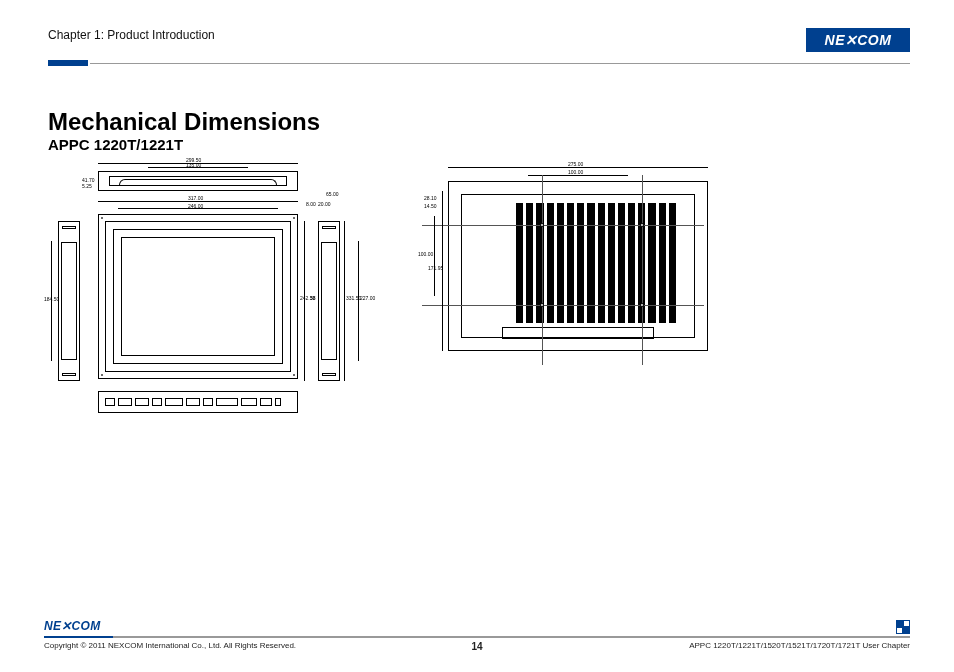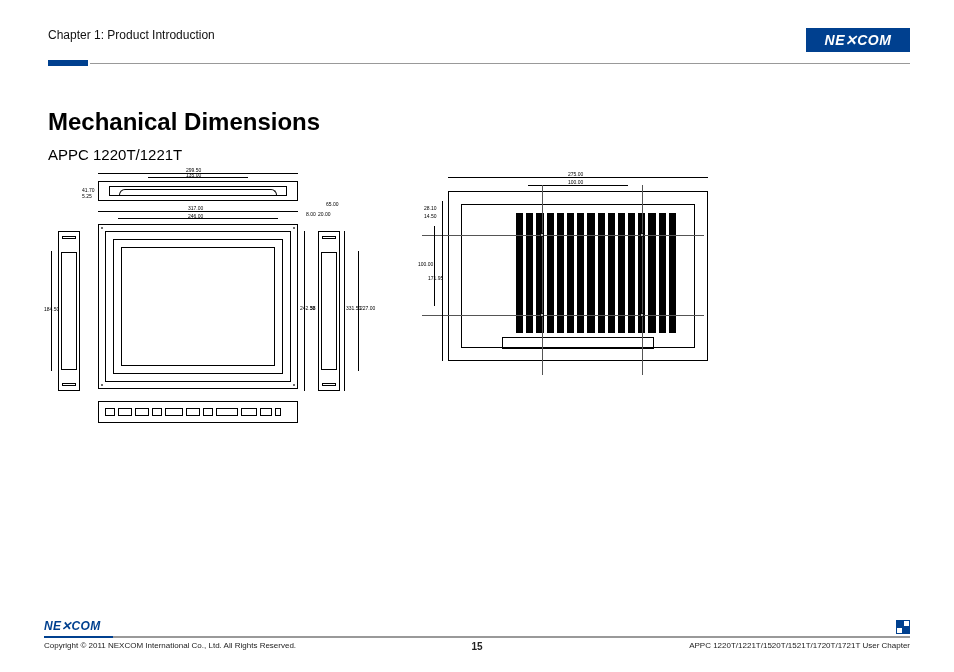--- a/index.html
+++ b/index.html
@@ -47,25 +47,24 @@
   }
   .header-underline .seg1 {
     width: 40px; height: 6px; background: #00408f;
   }
   .header-underline .seg2 {
     flex: 1; height: 1px; background: #999; margin-left: 2px;
   }
   .section-title {
     font-size: 24px;
     font-weight: 900;
-    margin-bottom: 10px;
   }
   .model-title {
     font-size: 15px;
-    font-weight: 400;
+    font-weight: 700;
     margin-bottom: 8px;
   }
   .diagram-area {
     display: flex;
     gap: 50px;
     align-items: flex-start;
   }
 
   
   .front-block {
@@ -400,16 +399,16 @@
     <div class="footer-right-sq">
       <div class="f"></div>
         <div></div>
         <div></div>
         <div class="f"></div>
     </div>
   </div>
   <div class="footer-bar"></div>
   <div class="footer-text-row">
     <span>Copyright © 2011 NEXCOM International Co., Ltd. All Rights Reserved.</span>
-    <span class="page-num">15</span>
+    <span class="page-num">14</span>
     <span>APPC 1220T/1221T/1520T/1521T/1720T/1721T User Chapter</span>
   </div>
 </div>
 
 </body></html>

